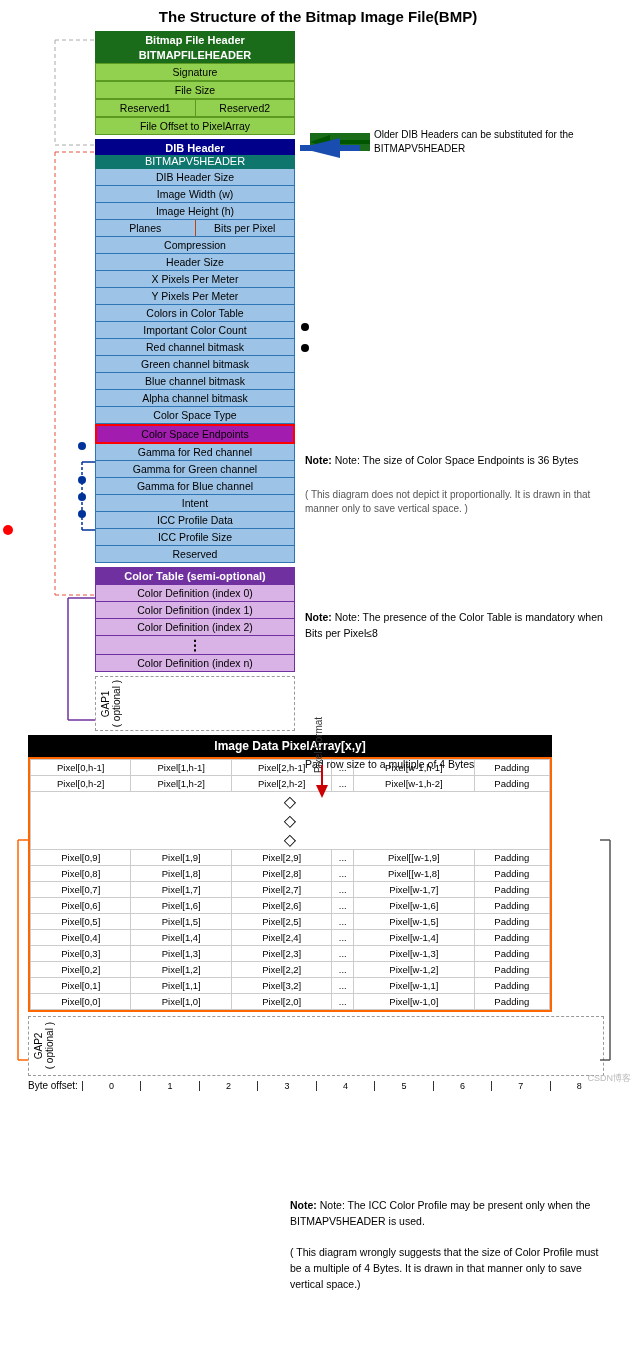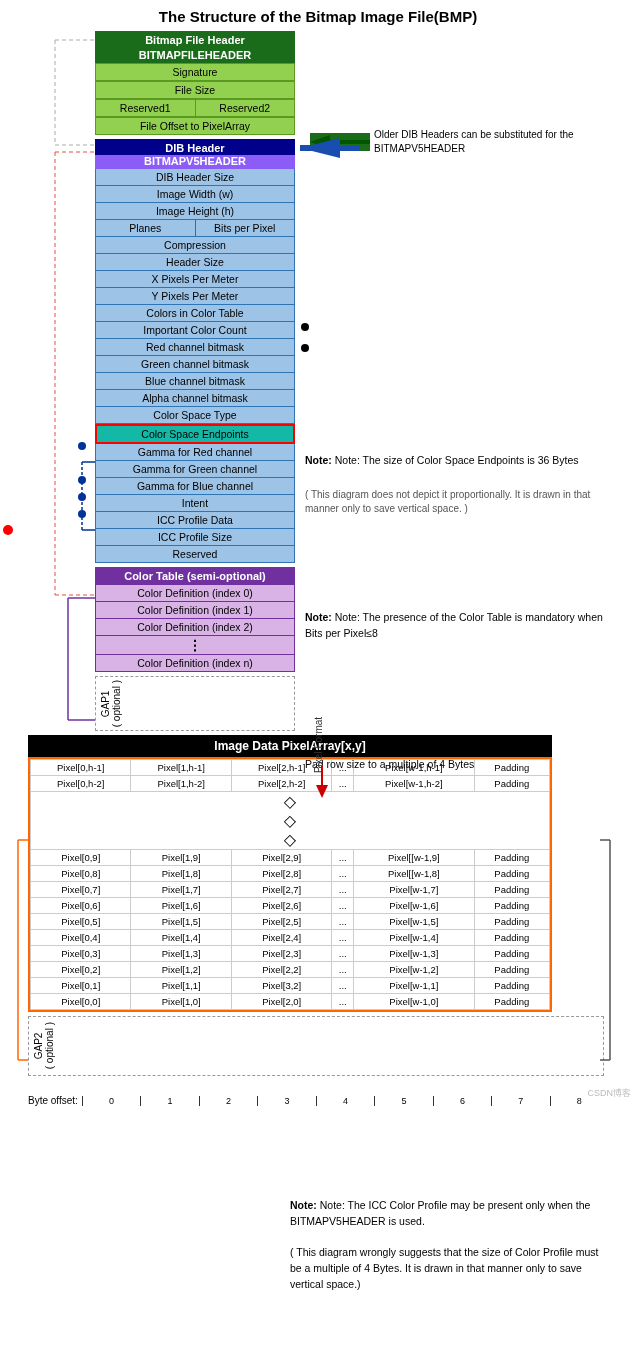--- a/index.html
+++ b/index.html
@@ -74,24 +74,24 @@
     }
     .dib-title {
       background: #00008b;
       color: #fff;
       text-align: center;
       padding: 3px 0 1px 0;
       font-weight: bold;
       font-size: 11px;
     }
     .dib-sub {
-      background: #8b5cf6;
+      background: #0f766e;
       color: #fff;
       text-align: center;
-      font-weight: bold;
+      font-weight: normal;
       font-size: 11px;
       padding-bottom: 2px;
     }
     .row-blue {
       background: #9dc3e6;
       border: 1px solid #2e75b6;
       border-top: none;
       text-align: center;
       padding: 2px 0;
       font-size: 10.5px;
@@ -106,21 +106,21 @@
       flex: 1;
       background: #9dc3e6;
       text-align: center;
       padding: 2px 0;
       font-size: 10.5px;
     }
     .row-blue-split .cell:first-child {
       border-right: 1px solid #c2410c;
     }
     .row-blue-highlight {
-      background: #14b8a6;
+      background: #a21caf;
       border: 2px solid #ff0000;
       text-align: center;
       padding: 2px 0;
       font-size: 10.5px;
     }
     
     .color-table-section {
       margin-left: 95px;
       width: 200px;
       margin-top: 4px;
@@ -416,21 +416,21 @@
       </tbody>
         </table>
     </div>
   </div>
 
   <div class="gap2-box" style="margin-top:4px;margin-left:28px;width:576px;">
     <div class="gap-rotated">GAP2<br>( optional )</div>
   </div>
 
 
-  <div class="byte-offset-bar" style="margin-left:28px;margin-top:15px;">
+  <div class="byte-offset-bar" style="margin-left:28px;margin-top:0;">
     <span class="byte-offset-label">Byte offset:</span>
     <div class="byte-offset-ticks">
       <div class="byte-offset-tick">0</div>
       <div class="byte-offset-tick">1</div>
       <div class="byte-offset-tick">2</div>
       <div class="byte-offset-tick">3</div>
       <div class="byte-offset-tick">4</div>
       <div class="byte-offset-tick">5</div>
       <div class="byte-offset-tick">6</div>
       <div class="byte-offset-tick">7</div>

